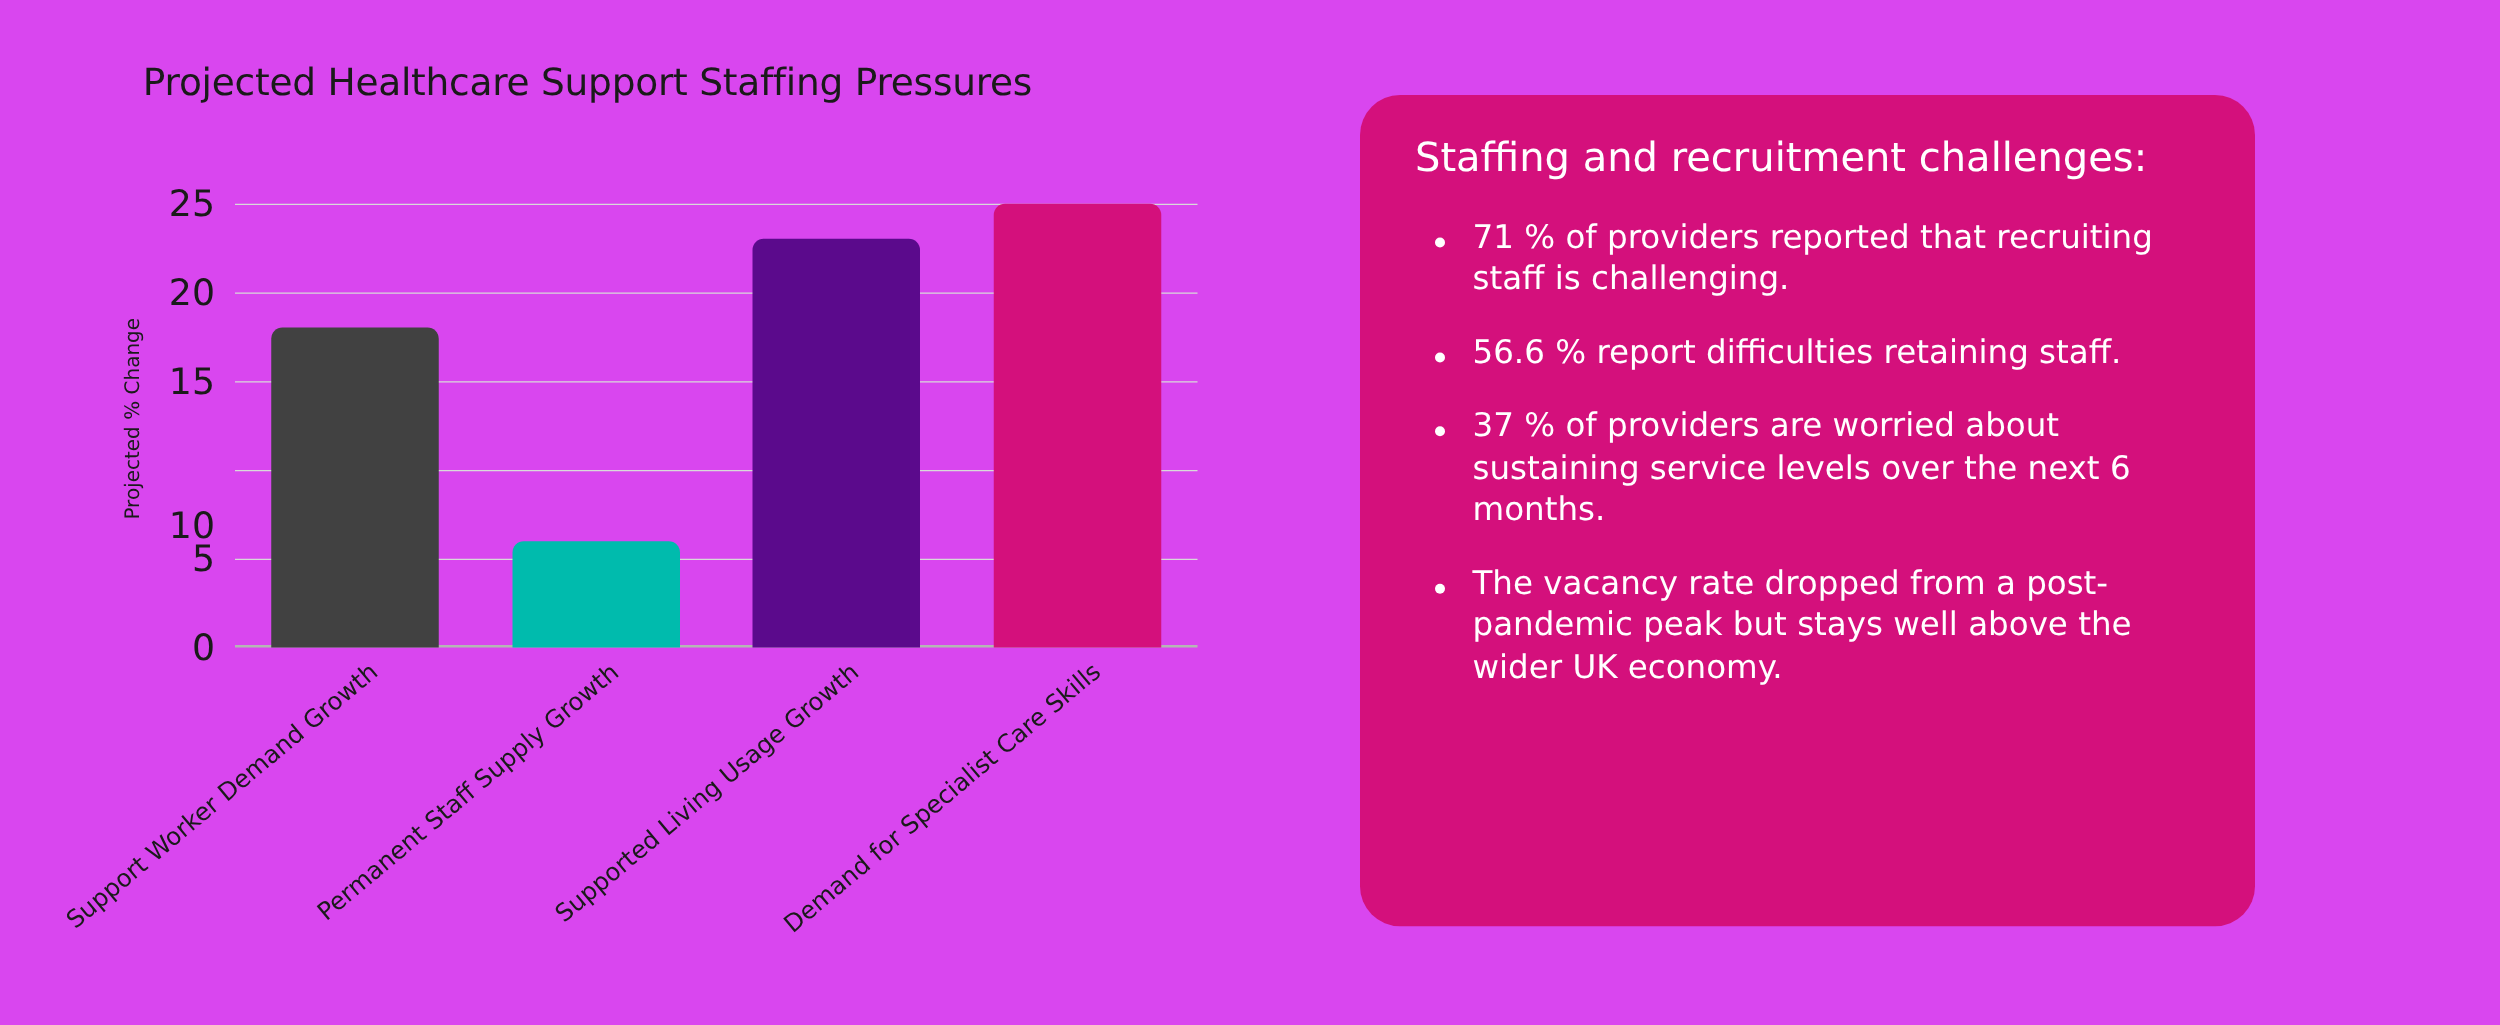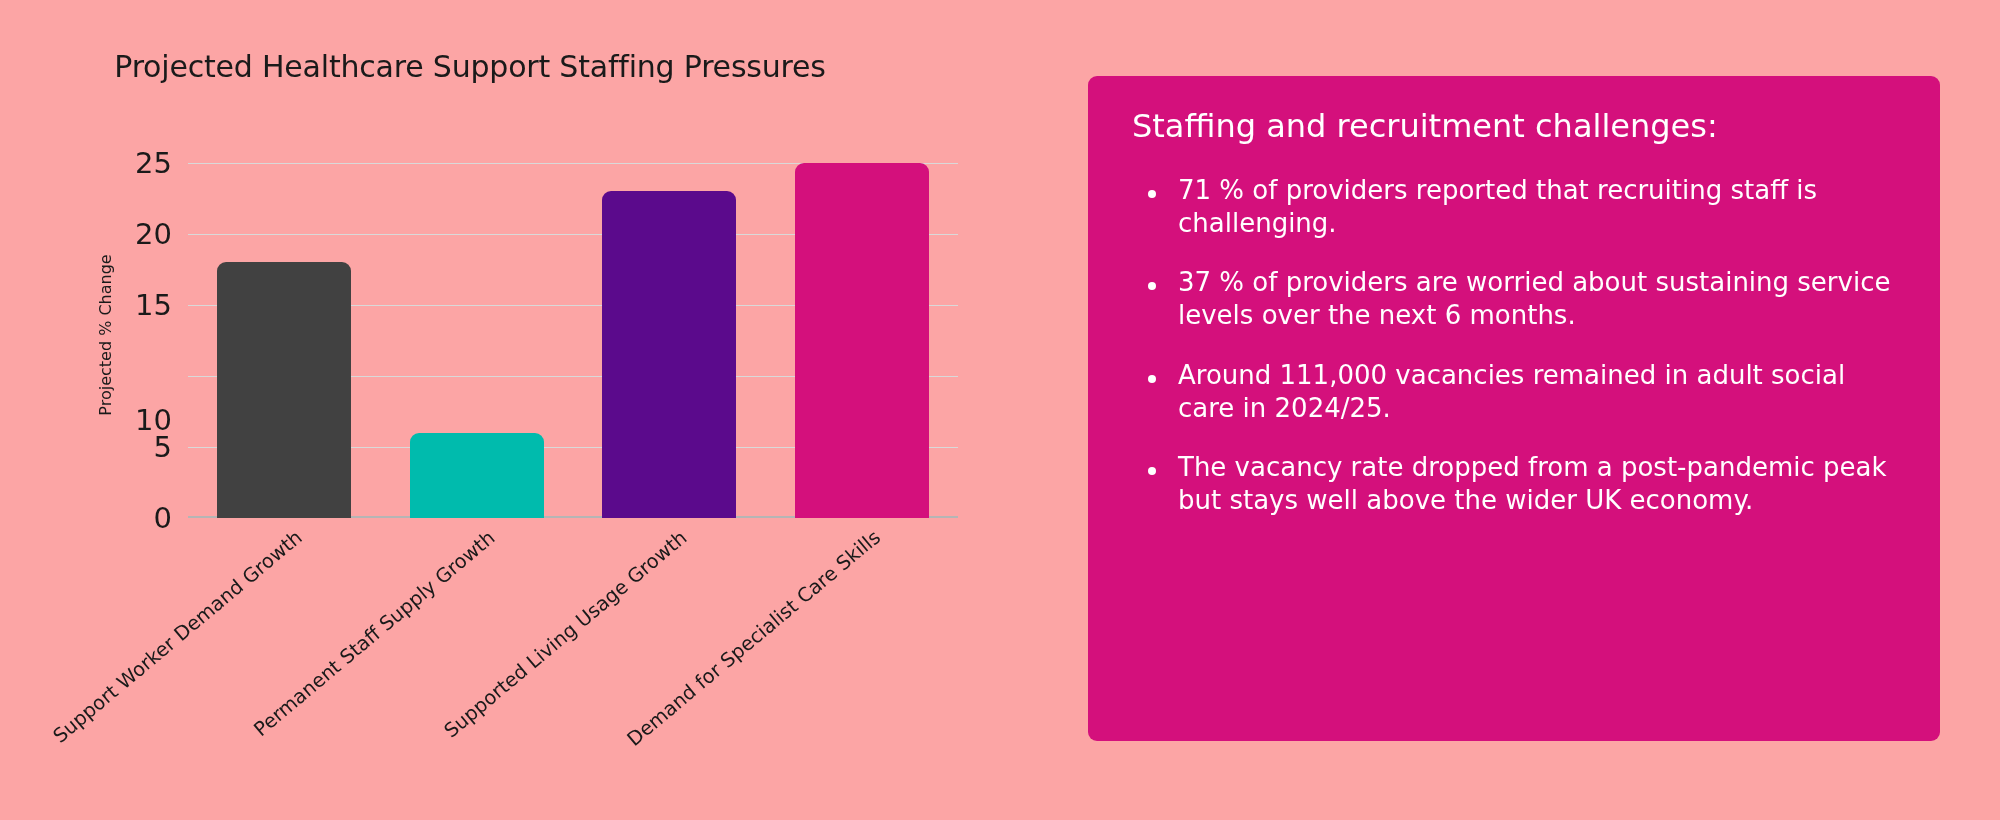--- a/index.html
+++ b/index.html
@@ -2,21 +2,21 @@
 <html><head>
 <meta charset="utf-8">
 <style>
   * { box-sizing: border-box; margin: 0; padding: 0; }
   html, body {
     width: 2000px; height: 820px;
     background: #ffffff;
     font-family: "Liberation Sans", sans-serif;
     overflow: hidden;
   }
-  .page { position: relative; width: 2000px; height: 820px; background:#fca5a5; }
+  .page { position: relative; width: 2000px; height: 820px; background:#d946ef; }
 
   
   .chart-panel {
     position: absolute; left: 0; top: 0; width: 1050px; height: 820px;
   }
   .chart-title {
     position: absolute; left: 0; top: 48px; width: 940px;
     text-align: center;
     font-size: 30px; line-height: 1.25; color: #1a1a1a;
     font-family: "DejaVu Sans", sans-serif; font-weight: 400;
@@ -85,23 +85,23 @@
     transform: rotate(-40deg) translate(-96%, -12%);
     font-size: 19.5px; color: #1a1a1a;
     font-family: "DejaVu Sans", sans-serif;
     white-space: nowrap;
   }
 
   
   .info-card {
     position: absolute;
     left: 1088px; top: 76px;
-    width: 852px; height: 665px;
+    width: 716px; height: 665px;
     background: #d4107c;
-    border-radius: 9px;
+    border-radius: 32px;
     padding: 30px 44px 20px 44px;
     color: #ffffff;
   }
   .info-heading {
     font-size: 32px; line-height: 1.3;
     font-family: "DejaVu Sans", sans-serif;
     font-weight: 400;
     margin-bottom: 26px;
     color: #ffffff;
   }
@@ -185,25 +185,25 @@
 
   <div class="info-card" style="background: rgb(212, 16, 124); color: rgb(255, 255, 255);">
     <div class="info-heading">Staffing and recruitment challenges:</div>
     <ul class="bullets">
       <li>
         <span class="dot"></span>
         <span>71  %  of providers reported that recruiting staff is challenging.</span>
       </li>
       <li>
         <span class="dot"></span>
+        <span>56.6  %  report difficulties retaining staff.</span>
+      </li>
+      <li>
+        <span class="dot"></span>
         <span>37  %  of providers are worried about sustaining service levels over the next 6 months.</span>
-      </li>
-      <li>
-        <span class="dot"></span>
-        <span>Around 111,000 vacancies remained in adult social care in 2024/25.</span>
       </li>
       <li>
         <span class="dot"></span>
         <span>The vacancy rate dropped from a post-pandemic peak but stays well above the wider UK economy.</span>
       </li>
     </ul>
   </div>
 
 </div>
 

